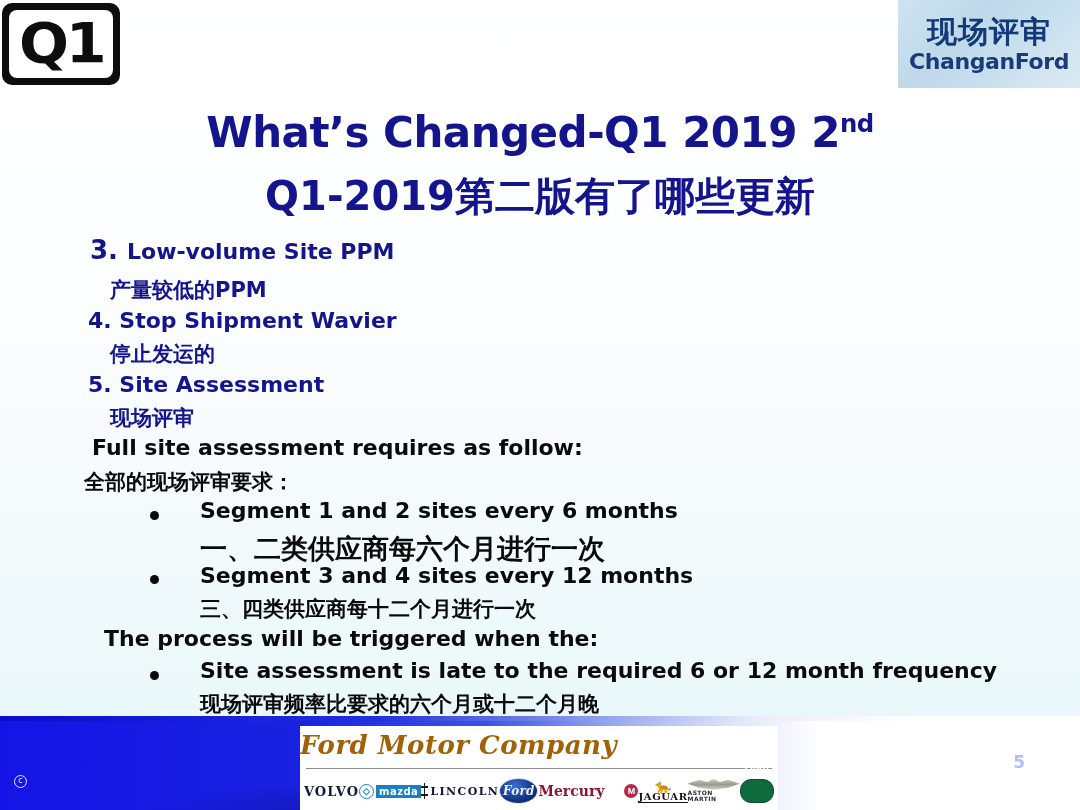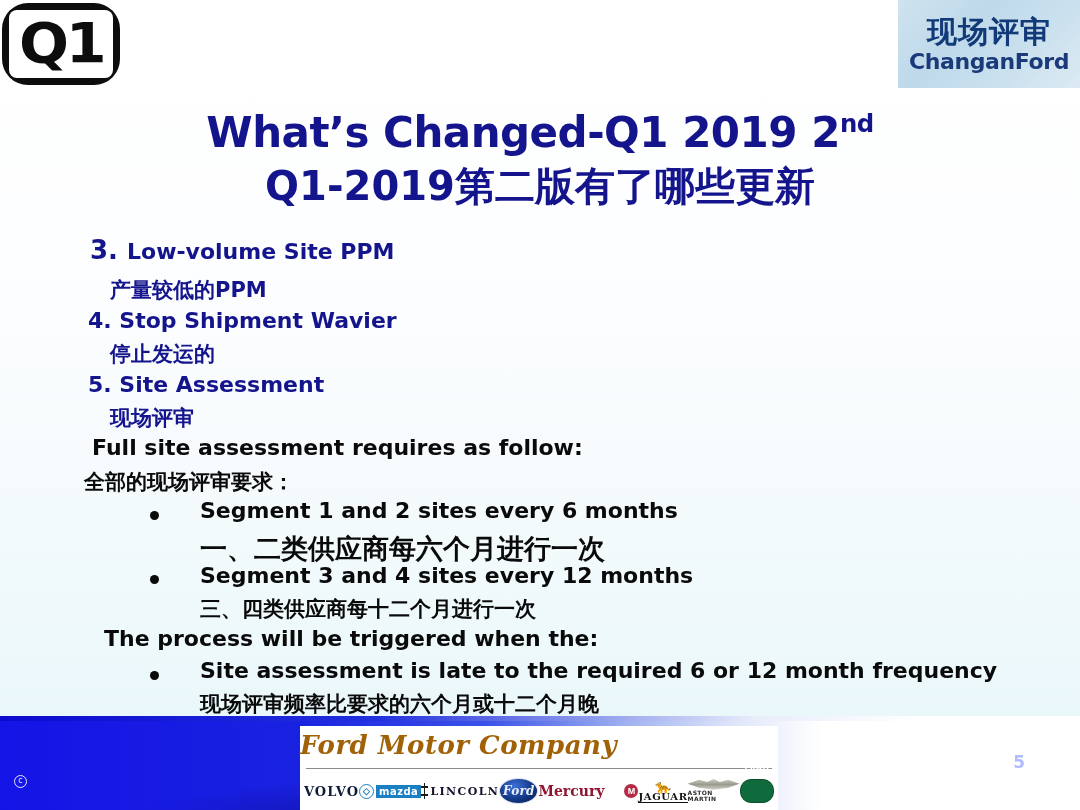--- a/index.html
+++ b/index.html
@@ -21,21 +21,21 @@
   }
 
   
   #q1-logo {
     position: absolute;
     left: 2px;
     top: 3px;
     width: 118px;
     height: 82px;
     background: #0d0d0d;
-    border-radius: 26px;
+    border-radius: 10px;
     display: flex;
     align-items: center;
     justify-content: center;
   }
   #q1-logo .inner {
     width: 104px;
     height: 68px;
     background: #ffffff;
     border-radius: 8px;
     display: flex;
@@ -106,21 +106,21 @@
     vertical-align: super;
     line-height: 0;
   }
   #title-cn {
     font-family: "DejaVu Sans", sans-serif;
     font-weight: 700;
     font-size: 40px;
     line-height: 50px;
     color: #14148c;
     letter-spacing: 0px;
-    margin-top: 2px;
+    margin-top: 12px;
   }
 
   
   #body-block {
     position: absolute;
     left: 0;
     top: 235px;
     width: 1080px;
     height: 480px;
   }

